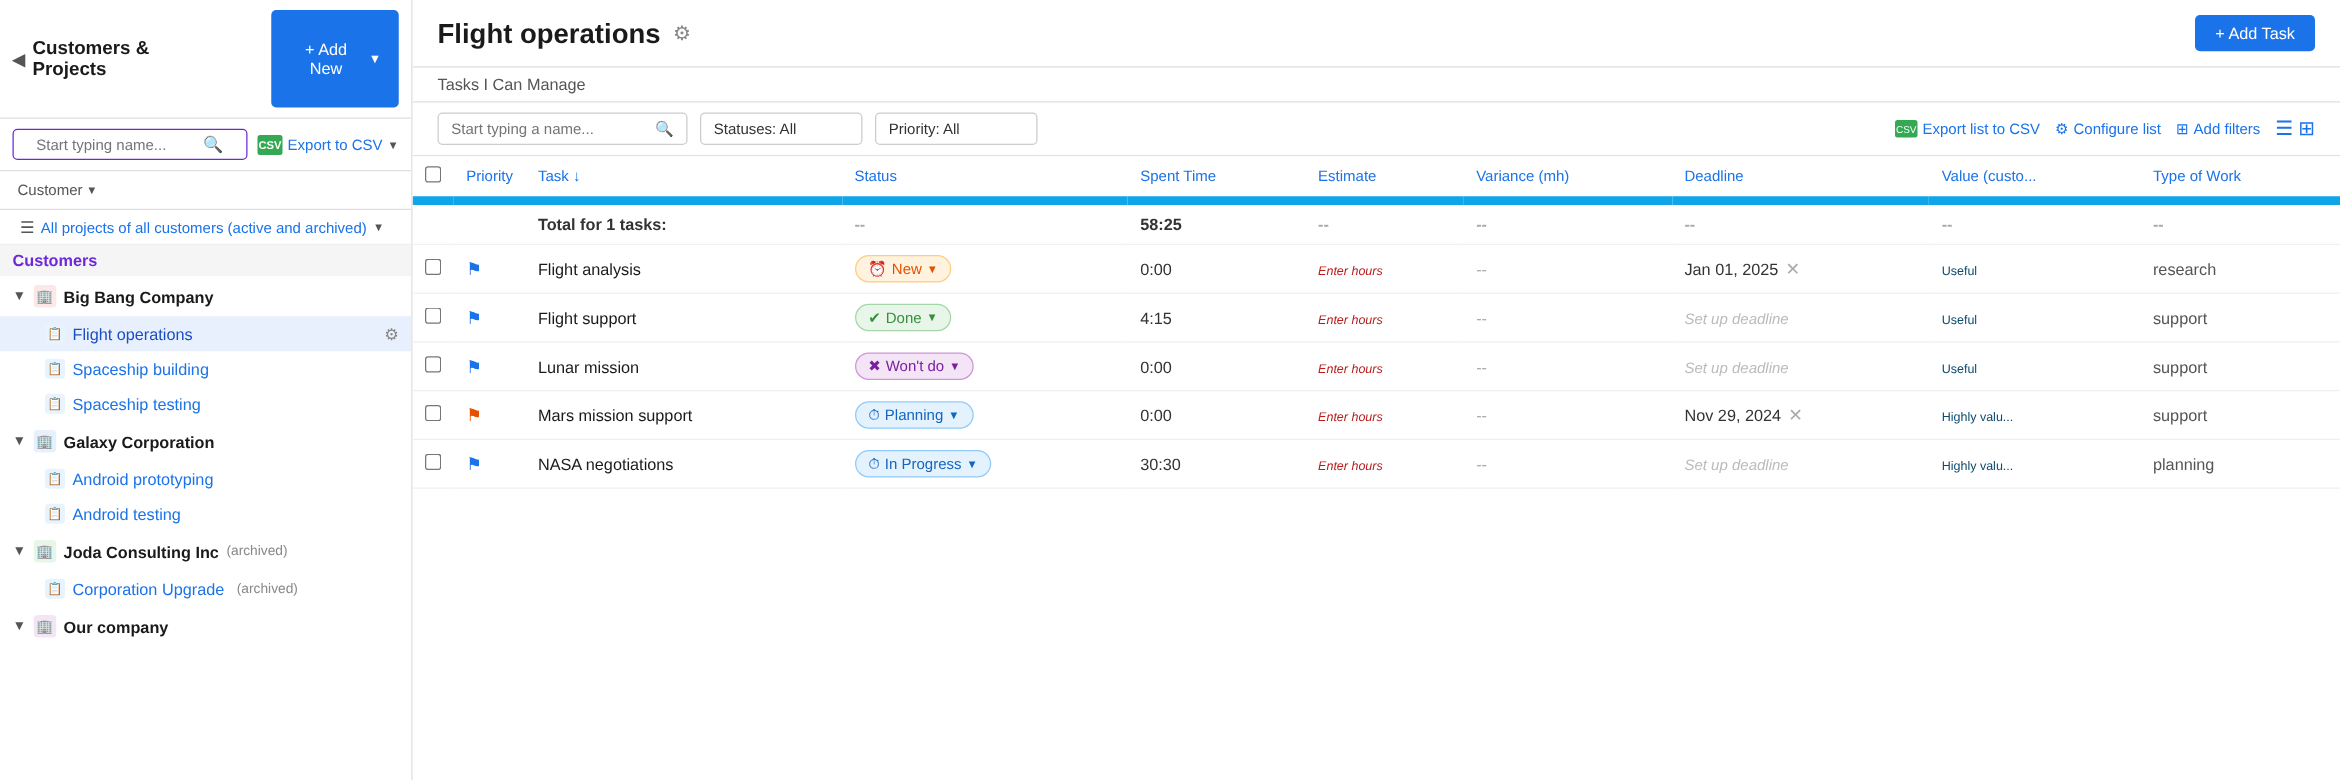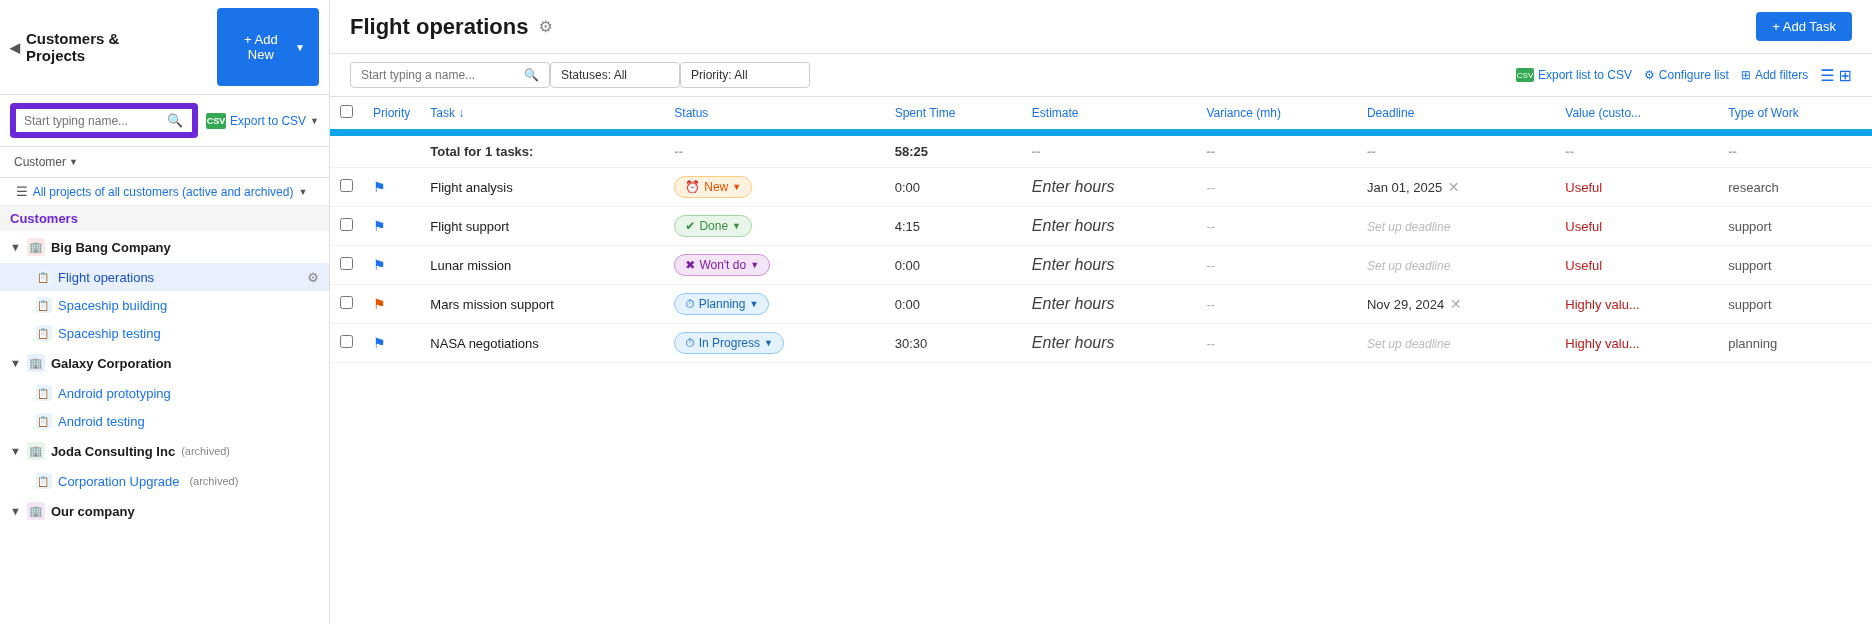--- a/index.html
+++ b/index.html
@@ -6,21 +6,21 @@
     body { font-family: -apple-system, BlinkMacSystemFont, 'Segoe UI', sans-serif; font-size: 13px; color: #333; display: flex; height: 624px; overflow: hidden; background: #fff; }
 
     
     .sidebar { width: 330px; min-width: 330px; border-right: 1px solid #e0e0e0; display: flex; flex-direction: column; background: #fff; overflow-y: auto; }
     .sidebar-header { display: flex; align-items: center; justify-content: space-between; padding: 8px 10px; border-bottom: 1px solid #e0e0e0; }
     .sidebar-title { font-size: 15px; font-weight: 600; color: #1a1a1a; display: flex; align-items: center; gap: 6px; }
     .add-new-btn { background: #1a73e8; color: #fff; border: none; border-radius: 4px; padding: 24px 14px; font-size: 13px; cursor: pointer; display: flex; align-items: center; gap: 4px; margin-left: 40px; }
     .add-new-btn .arrow { font-size: 10px; }
 
     .sidebar-search-row { display: flex; align-items: center; padding: 8px 10px; gap: 8px; border-bottom: 1px solid #e0e0e0; }
-    .sidebar-search { flex: 1; border: 6px solid #6d28d9; border-radius: 4px; padding: 4px 8px; font-size: 12px; color: #666; display: flex; align-items: center; gap: 6px; justify-content: center; }
+    .sidebar-search { flex: 1; border: 1px solid #6d28d9; border-radius: 4px; padding: 4px 18px; font-size: 12px; color: #666; display: flex; align-items: center; gap: 6px; justify-content: center; }
     .sidebar-search input { border: none; outline: none; font-size: 12px; color: #666; width: 100%; background: transparent; }
     .export-btn { display: flex; align-items: center; gap: 4px; color: #1a73e8; font-size: 12px; cursor: pointer; white-space: nowrap; }
     .export-icon { width: 20px; height: 16px; background: #34a853; border-radius: 2px; display: inline-flex; align-items: center; justify-content: center; color: white; font-size: 9px; font-weight: bold; }
 
     .filter-row { padding: 6px 10px; border-bottom: 1px solid #e0e0e0; display: flex; align-items: center; gap: 4px; }
     .filter-btn { background: none; border: none; color: #555; font-size: 12px; cursor: pointer; display: flex; align-items: center; gap: 3px; padding: 2px 4px; }
     .filter-btn .arrow { font-size: 9px; }
 
     .all-projects-row { padding: 6px 10px 6px 16px; border-bottom: 1px solid #eee; display: flex; align-items: center; gap: 5px; color: #1a73e8; font-size: 12px; cursor: pointer; }
     .all-projects-row .arrow { font-size: 9px; color: #555; }
@@ -42,21 +42,21 @@
     .main { flex: 1; display: flex; flex-direction: column; overflow: hidden; }
     .main-header { display: flex; align-items: center; justify-content: space-between; padding: 12px 20px; border-bottom: 1px solid #e0e0e0; }
     .main-title-row { display: flex; align-items: center; gap: 10px; }
     .main-title { font-size: 22px; font-weight: 600; color: #1a1a1a; }
     .gear-btn { background: none; border: none; color: #888; font-size: 16px; cursor: pointer; }
     .add-task-btn { background: #1a73e8; color: #fff; border: none; border-radius: 4px; padding: 7px 16px; font-size: 13px; cursor: pointer; display: flex; align-items: center; gap: 4px; }
 
     .main-subtitle { padding: 6px 20px; font-size: 13px; color: #555; border-bottom: 1px solid #e0e0e0; }
 
     .toolbar { display: flex; align-items: center; justify-content: space-between; padding: 8px 20px; border-bottom: 1px solid #e0e0e0; }
-    .toolbar-left { display: flex; align-items: flex-start; }
+    .toolbar-left { display: flex; align-items: flex-start; gap: 10px; }
     .search-box { border: 1px solid #ccc; border-radius: 4px; padding: 5px 10px; font-size: 12px; color: #aaa; display: flex; align-items: center; gap: 6px; width: 200px; }
     .search-box input { border: none; outline: none; font-size: 12px; color: #aaa; background: transparent; width: 100%; }
     .filter-select { border: 1px solid #ccc; border-radius: 4px; padding: 5px 10px; font-size: 12px; color: #333; background: #fff; cursor: pointer; appearance: none; min-width: 130px; }
     .toolbar-right { display: flex; align-items: center; gap: 12px; }
     .toolbar-action { display: flex; align-items: center; gap: 4px; color: #1a73e8; font-size: 12px; cursor: pointer; }
     .toolbar-action .icon-box { width: 18px; height: 14px; background: #34a853; border-radius: 2px; display: flex; align-items: center; justify-content: center; color: white; font-size: 8px; }
     .view-icons { display: flex; align-items: center; gap: 4px; }
     .view-icon { color: #1a73e8; font-size: 16px; cursor: pointer; }
 
     
@@ -65,24 +65,24 @@
     thead tr { background: #fff; border-bottom: 2px solid #e0e0e0; }
     th { padding: 8px 10px; text-align: left; font-weight: 500; color: #1a73e8; font-size: 12px; white-space: nowrap; border-bottom: 7px solid #0ea5e9; }
     td { padding: 8px 10px; border-bottom: 1px solid #f0f0f0; vertical-align: middle; color: #333; font-size: 13px; }
     .checkbox-cell { width: 28px; }
     .checkbox-cell input[type=checkbox] { cursor: pointer; }
     .priority-cell { width: 50px; }
     .flag-icon { display: inline-block; width: 12px; height: 14px; position: relative; }
     .task-name { color: #1a1a1a; font-size: 13px; }
     .total-row td { font-weight: 600; font-size: 13px; color: #333; }
     .dash { color: #aaa; }
-    .enter-hours { color: #404040; font-size: 16px; font-style: italic; }
+    .enter-hours { color: #b91c1c; font-size: 10px; font-style: italic; }
     .set-deadline { color: #bbb; font-size: 12px; font-style: italic; }
     .deadline-date { color: #333; font-size: 13px; }
-    .value-text { color: #b91c1c; font-size: 13px; }
+    .value-text { color: #0c4a6e; font-size: 10px; }
     .type-text { color: #555; font-size: 13px; }
 
     
     .badge { display: inline-flex; align-items: center; gap: 4px; border-radius: 12px; padding: 3px 10px; font-size: 12px; font-weight: 500; cursor: pointer; }
     .badge-new { background: #fff3e0; color: #e65100; border: 1px solid #ffcc80; }
     .badge-done { background: #e8f5e9; color: #388e3c; border: 1px solid #a5d6a7; }
     .badge-wontdo { background: #f3e5f5; color: #7b1fa2; border: 1px solid #ce93d8; }
     .badge-planning { background: #e3f2fd; color: #1565c0; border: 1px solid #90caf9; }
     .badge-inprogress { background: #e3f2fd; color: #1565c0; border: 1px solid #90caf9; }
     .badge-arrow { font-size: 9px; }
@@ -200,20 +200,23 @@
   <div class="main-header">
     <div class="main-title-row">
       <span class="main-title">Flight operations</span>
       <button class="gear-btn">⚙</button>
     </div>
     <button class="add-task-btn">
       <span>+ Add Task</span>
     </button>
   </div>
 
+  <div class="main-subtitle">
+    <span>Tasks I Can Manage</span>
+  </div>
 
   <div class="toolbar">
     <div class="toolbar-left">
       <div class="search-box">
         <input type="text" placeholder="Start typing a name..." style="">
         <span style="color:#888;">🔍</span>
       </div>
       <select class="filter-select">
         <option>Statuses:  All</option>
       </select>

